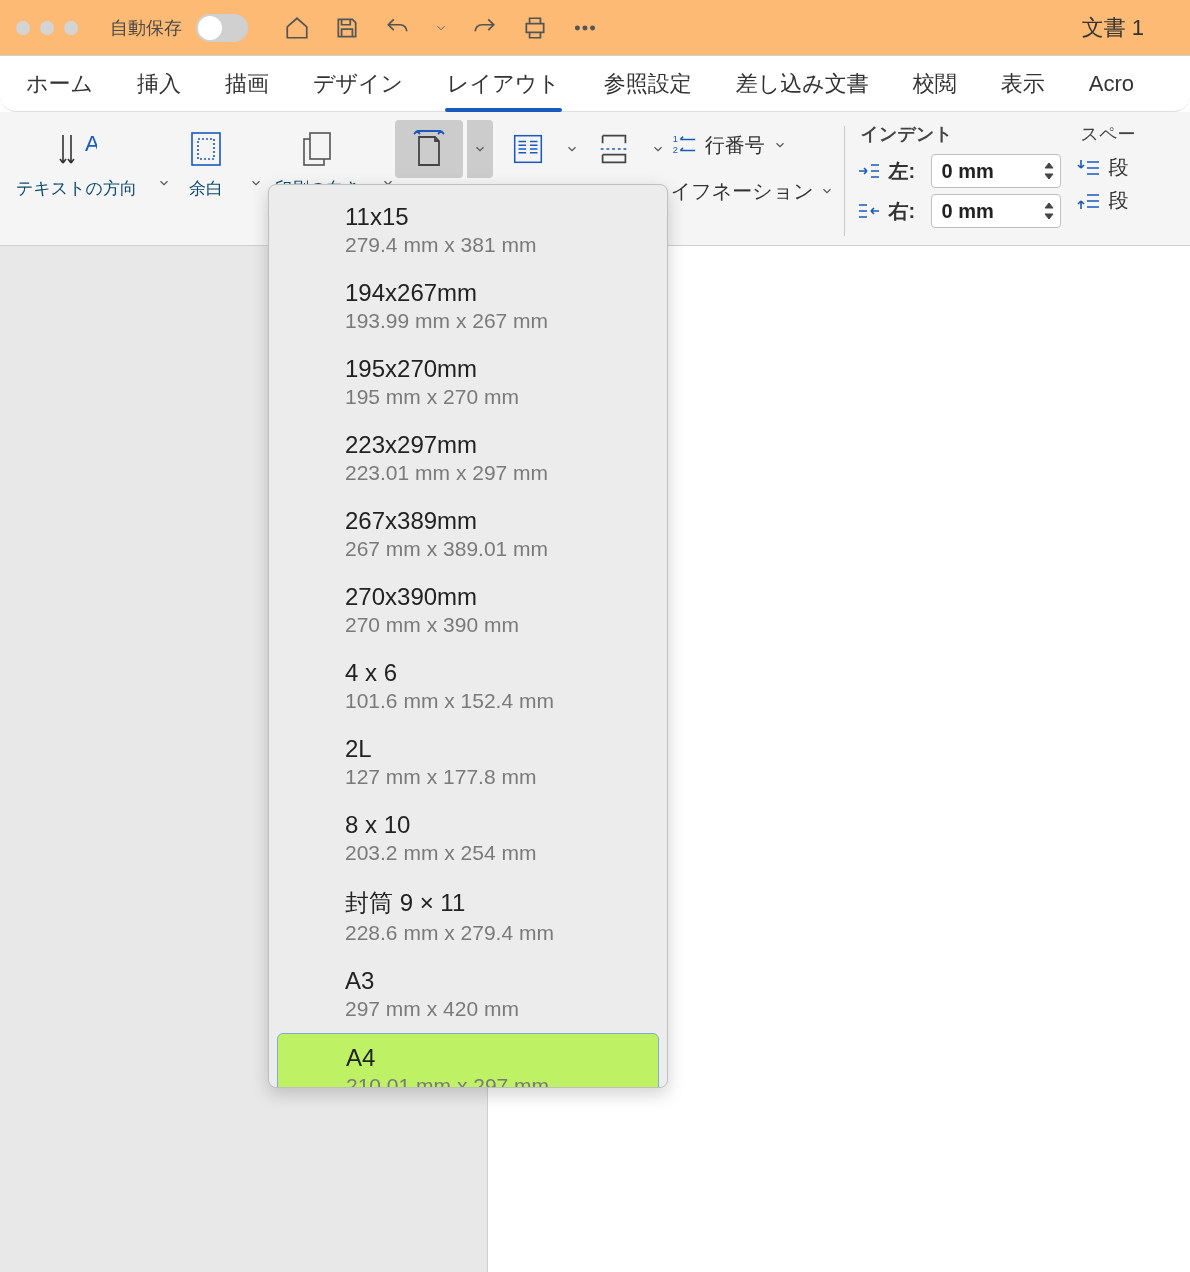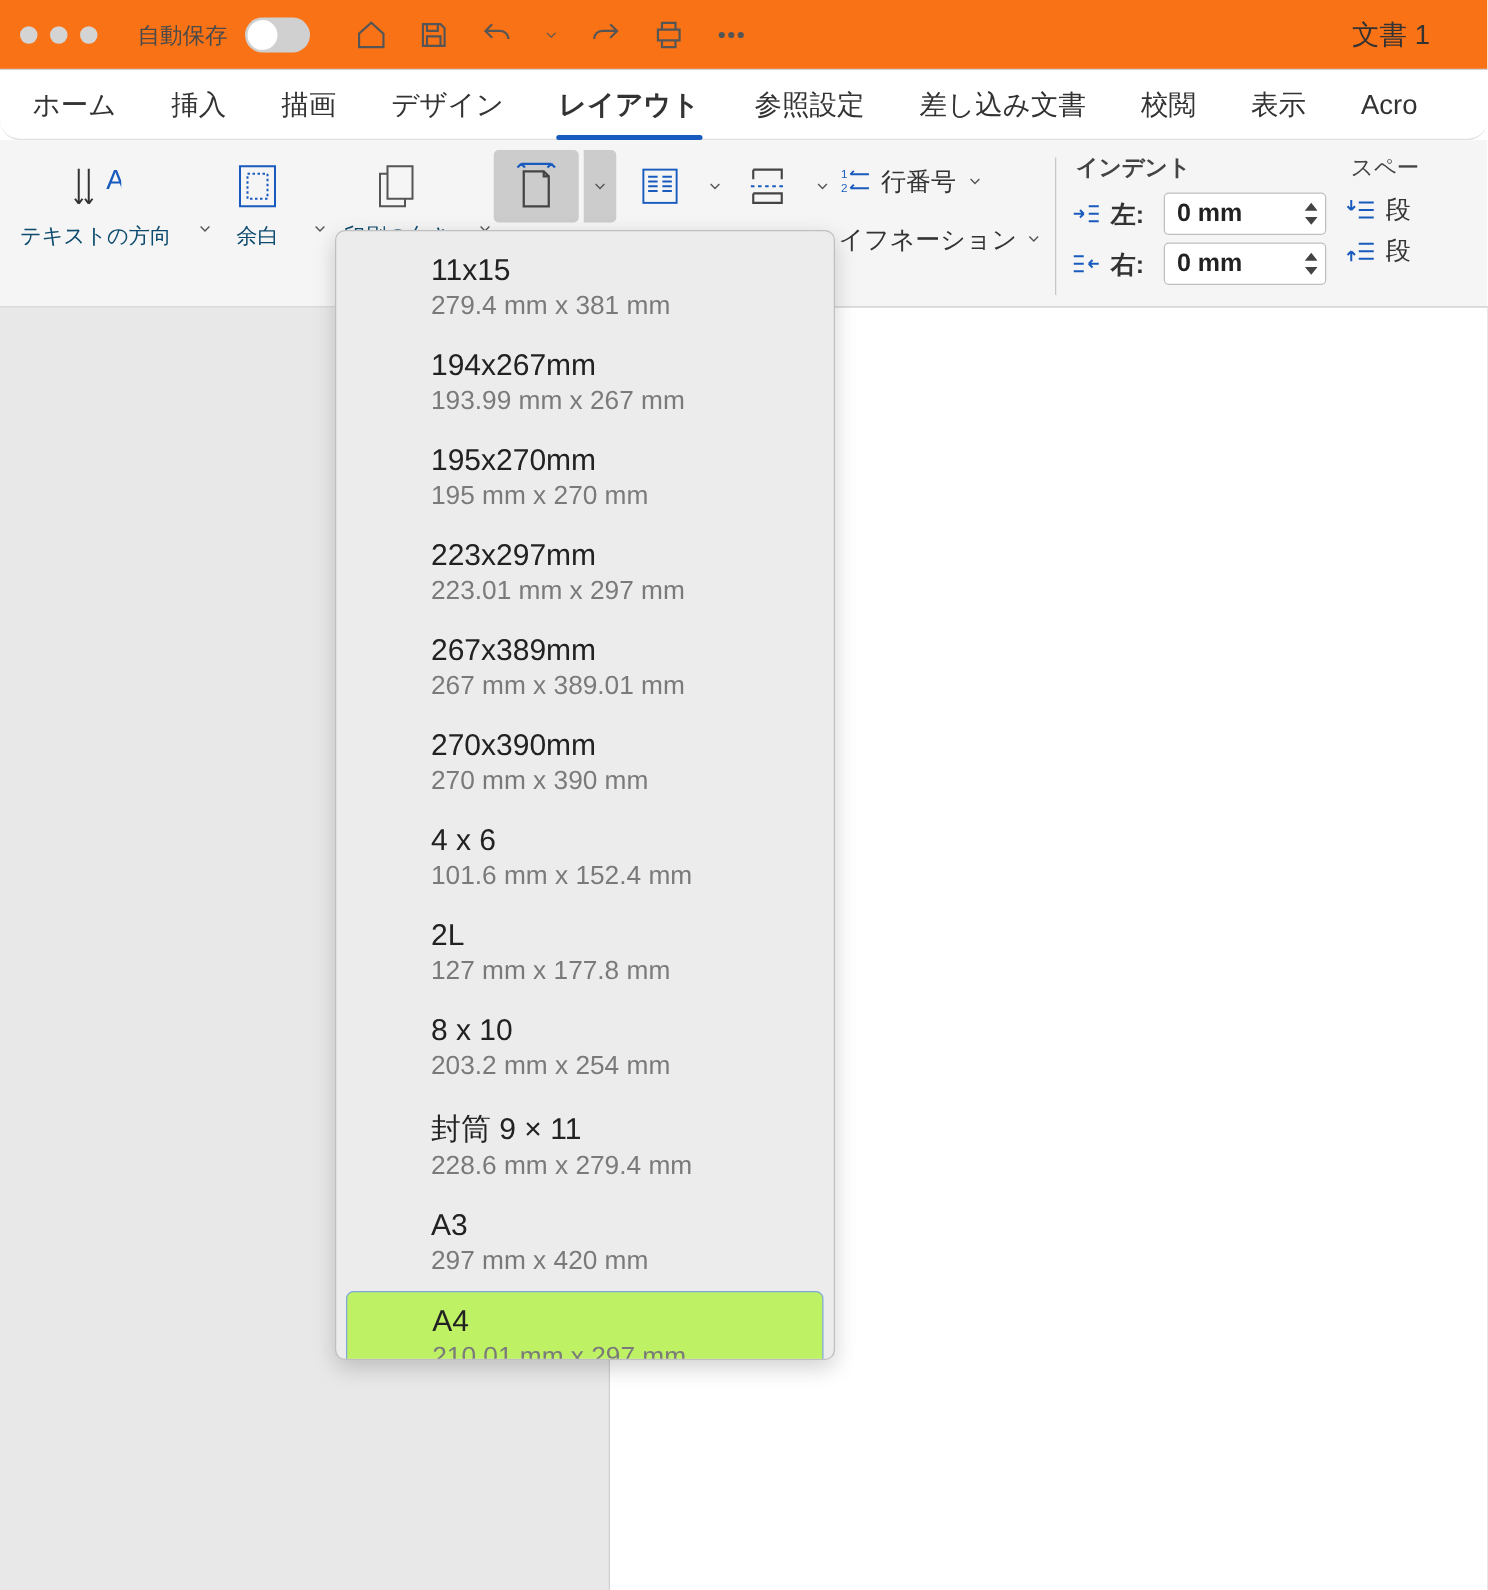--- a/index.html
+++ b/index.html
@@ -1,21 +1,21 @@
 <!DOCTYPE html>
 <html><head>
 <meta charset="utf-8">
 <style>
 * { margin: 0; padding: 0; box-sizing: border-box; font-family: -apple-system, "Hiragino Sans", "Hiragino Kaku Gothic ProN", sans-serif; }
 body { width: 1190px; height: 1272px; background: #fff; overflow: hidden; }
 
 
 .titlebar {
   height: 56px;
-  background: #f97316;
+  background: #fdba74;
   display: flex;
   align-items: center;
   padding: 0 16px;
   gap: 8px;
   border-bottom: 1px solid #d0d0d0;
 }
 .traffic-lights { display: flex; gap: 10px; margin-right: 24px; }
 .tl { width: 14px; height: 14px; border-radius: 50%; background: #d4d4d4; }
 .autosave-label { font-size: 18px; color: #4a4a4a; margin-right: 6px; }
 .toggle {
@@ -44,21 +44,21 @@
 .tab {
   padding: 0 22px;
   height: 56px;
   display: flex;
   align-items: center;
   font-size: 22px;
   color: #333;
   cursor: pointer;
   position: relative;
 }
-.tab.active { font-weight: 700; }
+.tab.active { font-weight: 400; }
 .tab.active::after {
   content: ""; position: absolute; bottom: 0; left: 20px; right: 20px;
   height: 4px; background: #185abd; border-radius: 2px;
 }
 
 
 .ribbon {
   height: 134px;
   background: #f5f5f5;
   display: flex;

